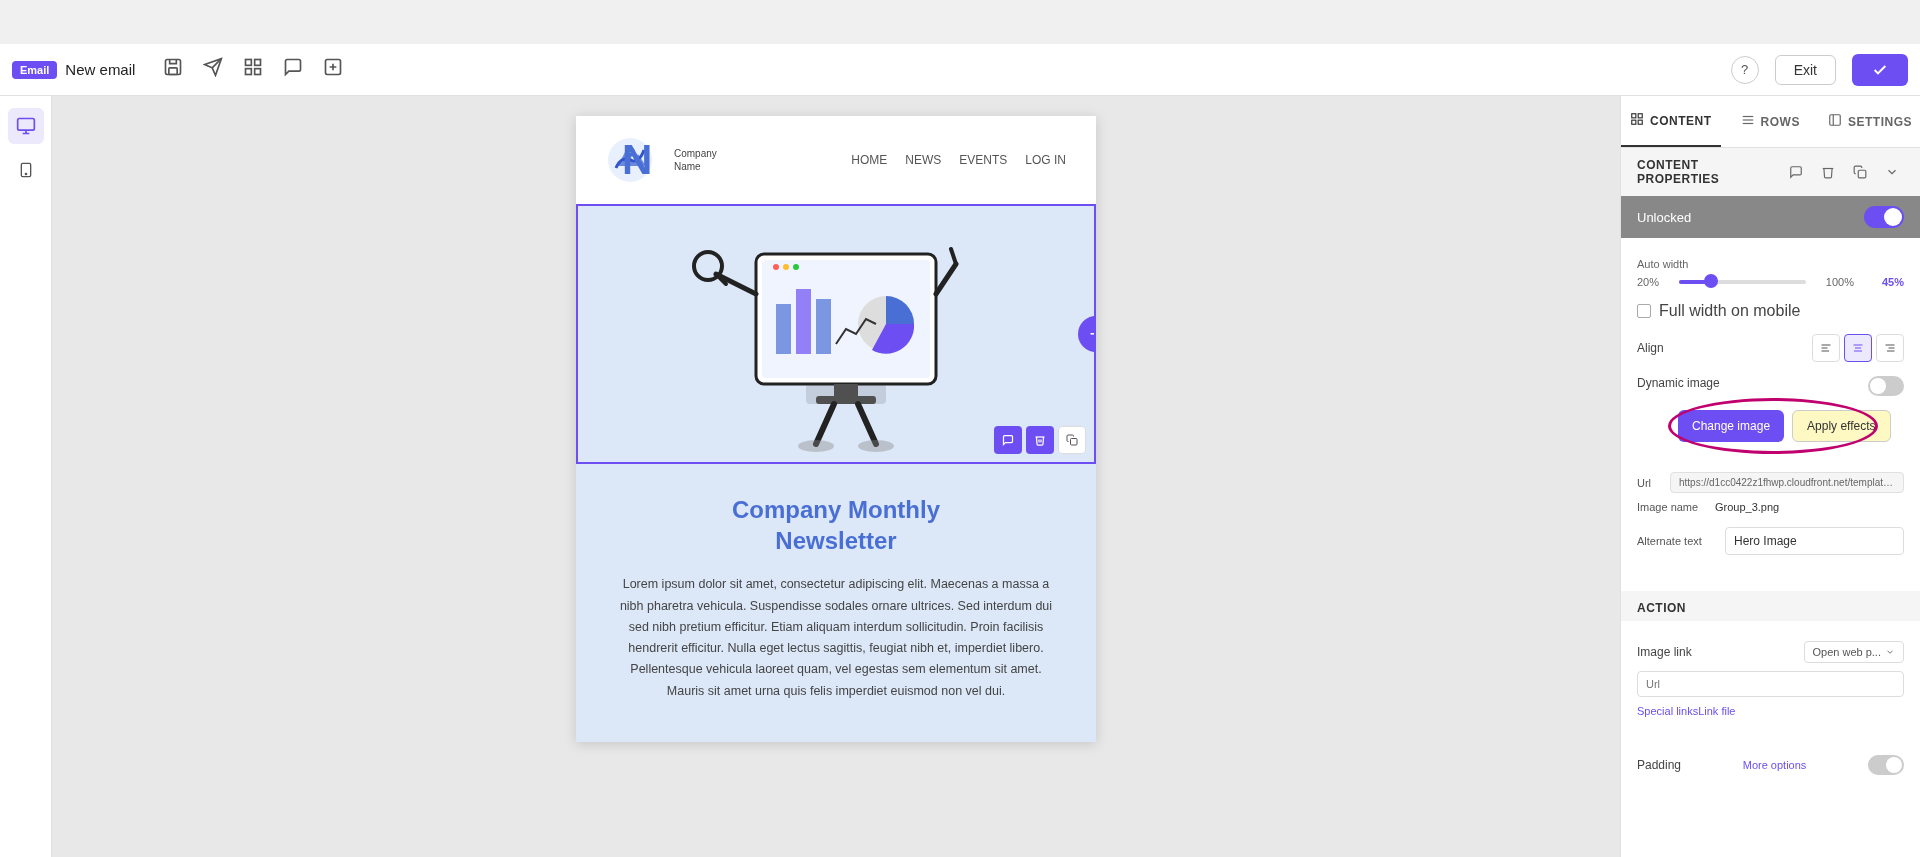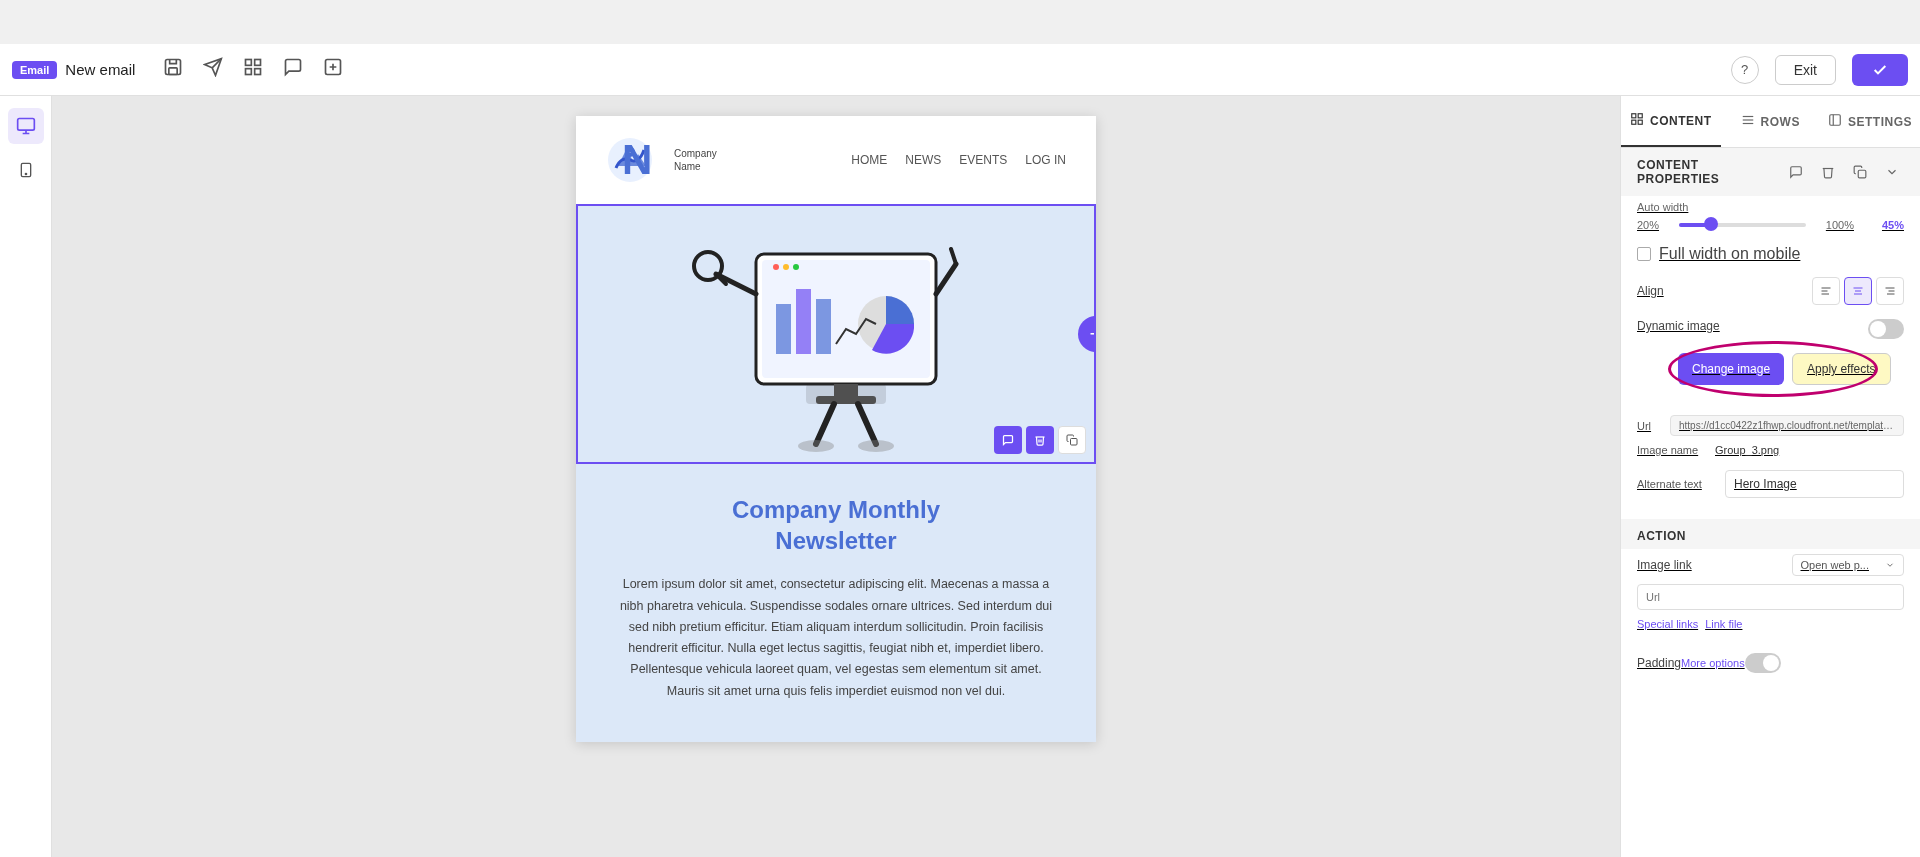--- a/index.html
+++ b/index.html
@@ -329,22 +329,21 @@
       position: absolute;
       top: 2px;
       right: 2px;
       width: 18px;
       height: 18px;
       background: #fff;
       border-radius: 50%;
     }
 
     .panel-body {
-      padding: 5px 16px;
-      text-decoration: underline;
+      padding: 20px 16px;
     }
 
     
     .prop-row {
       margin-bottom: 14px;
     }
     .prop-label {
       font-size: 11px;
       color: #666;
       margin-bottom: 6px;
@@ -554,21 +553,21 @@
     .image-link-row {
       display: flex;
       align-items: center;
       justify-content: space-between;
       margin-bottom: 8px;
     }
     .image-link-label { font-size: 12px; color: #444; }
     .select-dropdown {
       display: flex;
       align-items: center;
-      gap: 16px;
+      gap: 4px;
       border: 1px solid #ddd;
       border-radius: 4px;
       padding: 4px 8px;
       font-size: 11px;
       color: #555;
       cursor: pointer;
       min-width: 100px;
       justify-content: space-between;
     }
 
@@ -580,21 +579,21 @@
       padding: 6px 8px;
       font-size: 11px;
       color: #555;
       background: #fff;
       margin-bottom: 8px;
     }
 
     
     .special-links-row {
       display: flex;
-      gap: 7px;
+      gap: 0;
       margin-bottom: 8px;
     }
     .special-link {
       font-size: 11px;
       color: #6c4ef2;
       cursor: pointer;
       text-decoration: none;
     }
 
     
@@ -609,22 +608,22 @@
       font-size: 12px;
       font-weight: 700;
       color: #333;
       letter-spacing: 0.5px;
     }
 
     
     .padding-row {
       display: flex;
       align-items: center;
+      justify-content: space-between;
       padding: 10px 16px;
-      text-decoration: underline;
     }
     .padding-label { font-size: 12px; color: #444; }
     .more-options-link { font-size: 11px; color: #6c4ef2; cursor: pointer; }
     .padding-toggle {
       width: 36px;
       height: 20px;
       background: #ccc;
       border-radius: 10px;
       position: relative;
       cursor: pointer;
@@ -872,20 +871,26 @@
               </svg>
           </div>
           <div class="panel-icon-btn">
             <svg width="14" height="14" viewBox="0 0 24 24" fill="none" stroke="#666" stroke-width="2">
                 <polyline points="6 9 12 15 18 9"></polyline>
               </svg>
           </div>
         </div>
       </div>
 
+      <div class="unlocked-row">
+        <span class="unlocked-label">Unlocked</span>
+        <div class="toggle-switch on">
+          <div class="toggle-knob"></div>
+        </div>
+      </div>
 
       <div class="panel-body">
 
         <div class="prop-row">
           <div class="prop-label">Auto width</div>
           <div class="width-slider-row">
             <span class="width-min">20%</span>
             <div class="slider-track">
               <div class="slider-fill"></div>
               <div class="slider-thumb"></div>

